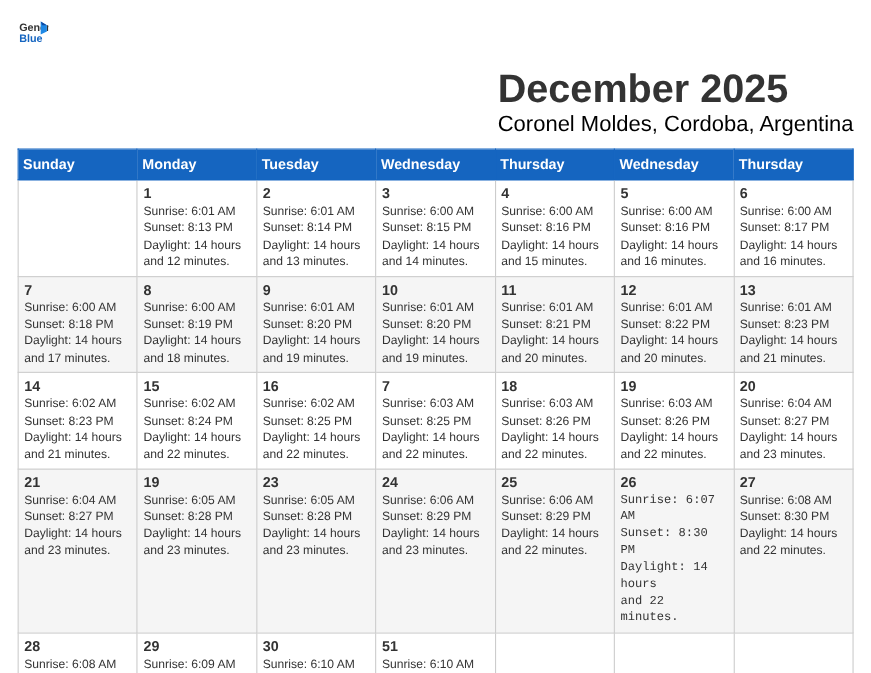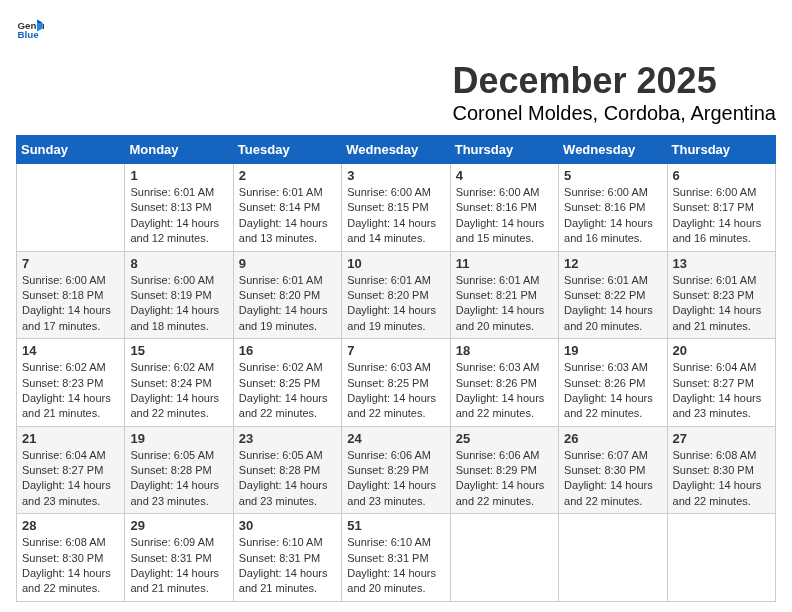--- a/index.html
+++ b/index.html
@@ -279,21 +279,21 @@
         </td>
         <td>
           <span class="day-num">25</span>
           <div class="day-info" style="white-space: pre-line;">Sunrise: 6:06 AM
 Sunset: 8:29 PM
 Daylight: 14 hours
 and 22 minutes.</div>
         </td>
         <td>
           <span class="day-num">26</span>
-          <div class="day-info" style="white-space: pre-line;">Sunrise: 6:07 AM
+          <div class="day-info" style="white-space: pre-line; font-family: Liberation Mono, monospace;">Sunrise: 6:07 AM
 Sunset: 8:30 PM
 Daylight: 14 hours
 and 22 minutes.</div>
         </td>
         <td>
           <span class="day-num">27</span>
           <div class="day-info" style="white-space: pre-line;">Sunrise: 6:08 AM
 Sunset: 8:30 PM
 Daylight: 14 hours
 and 22 minutes.</div>

